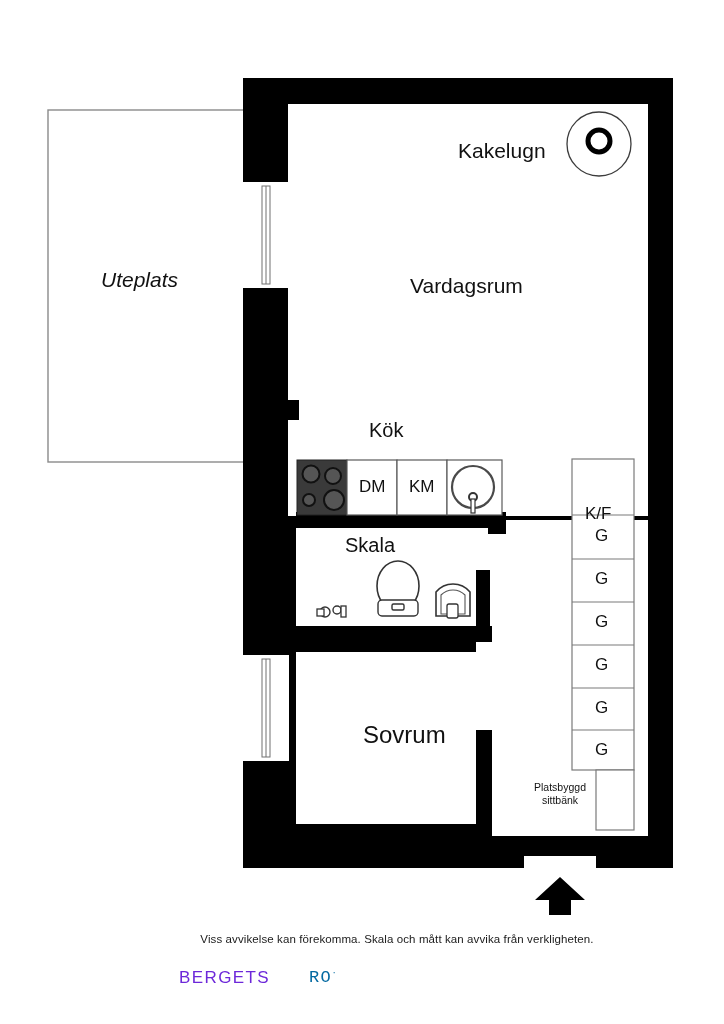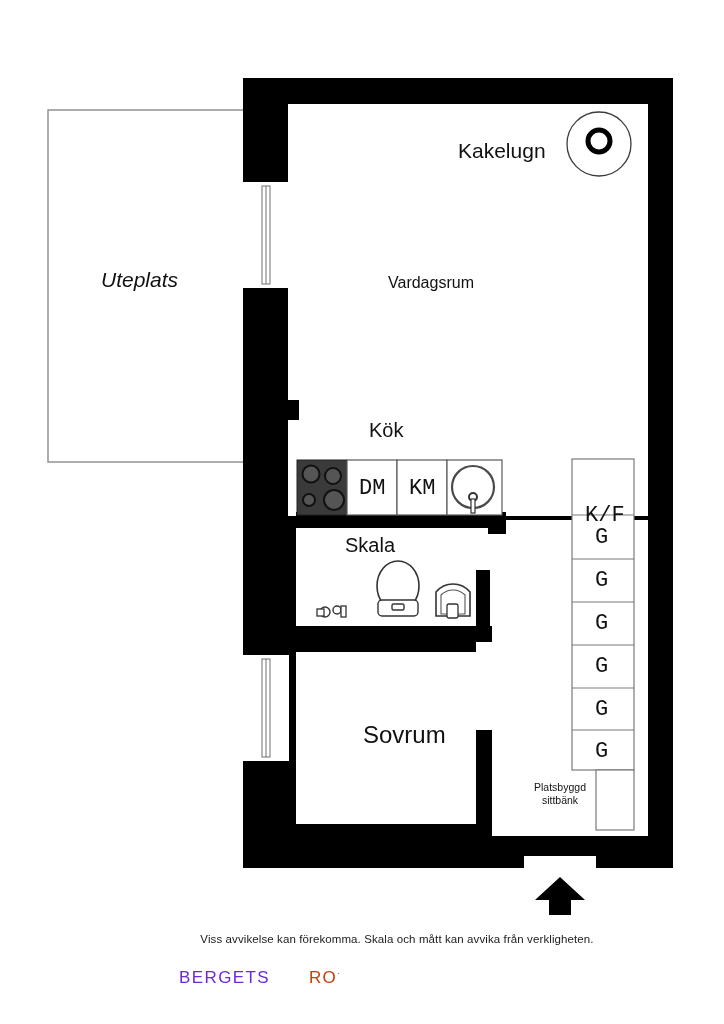--- a/index.html
+++ b/index.html
@@ -8,37 +8,37 @@
     width:724px;height:1024px;position:relative;overflow:hidden;
     font-family:"Liberation Sans","DejaVu Sans",sans-serif;
     color:#000000;
   }
   #plan{position:absolute;left:0;top:0;width:724px;height:1024px;}
 
   
   .lbl{position:absolute;white-space:nowrap;color:#111;line-height:1;}
   .lbl-room{font-size:21px;}
   .lbl-tiny{font-size:10.5px;text-align:center;line-height:1.25;}
-  .lbl-cell{font-size:22px;font-family:Liberation Mono, monospace;}
+  .lbl-cell{font-size:17px;}
 
   #uteplats{left:101px;top:269px;font-size:21px;font-style:italic;}
-  #vardagsrum{left:388px;top:275px;font-size:16px;}
+  #vardagsrum{left:410px;top:275px;font-size:21px;}
   #kakelugn{left:446px;top:140px;font-size:21px;margin-left:12px;}
   #kok{left:369px;top:420px;font-size:20px;text-align:center;}
   #badrum{left:345px;top:535px;font-size:20px;}
   #sovrum{left:363px;top:723px;font-size:24px;}
   #sittbank{left:522px;top:781px;width:76px;}
 
   
   .footer{position:absolute;left:0;width:724px;text-align:center;padding-left:35px;}
   #disclaimer{top:933px;font-size:11.5px;color:#1a1a1a;letter-spacing:.1px;}
   #brandrow{top:963px;height:34px;}
   .brand{position:absolute;top:0;}
   #brand-bergets{left:179px;top:5px;font-size:17px;letter-spacing:1.4px;color:#6d28d9;}
-  #brand-ro{left:309px;top:5px;font-size:17px;letter-spacing:1.2px;color:#c2410c;}
+  #brand-ro{left:309px;top:5px;font-size:17px;letter-spacing:1.2px;color:#0369a1;font-family:Liberation Mono, monospace;}
   #brand-ro sup{font-size:8px;vertical-align:super;letter-spacing:0;}
   #brand-logo{left:399px;top:0px;width:180px;height:30px;}
   #logo-mark{position:absolute;left:0;top:6px;width:52px;height:26px;}
   #logo-text{position:absolute;left:60px;top:6px;line-height:1.35;}
   #logo-text div{font-size:7.2px;letter-spacing:.25px;color:#3a3a3a;}
 </style>
 </head>
 <body>
 
 <svg id="plan" viewBox="0 0 724 1024" xmlns="http://www.w3.org/2000/svg">

